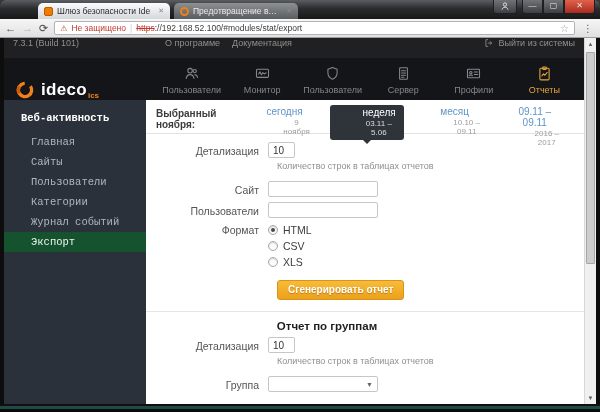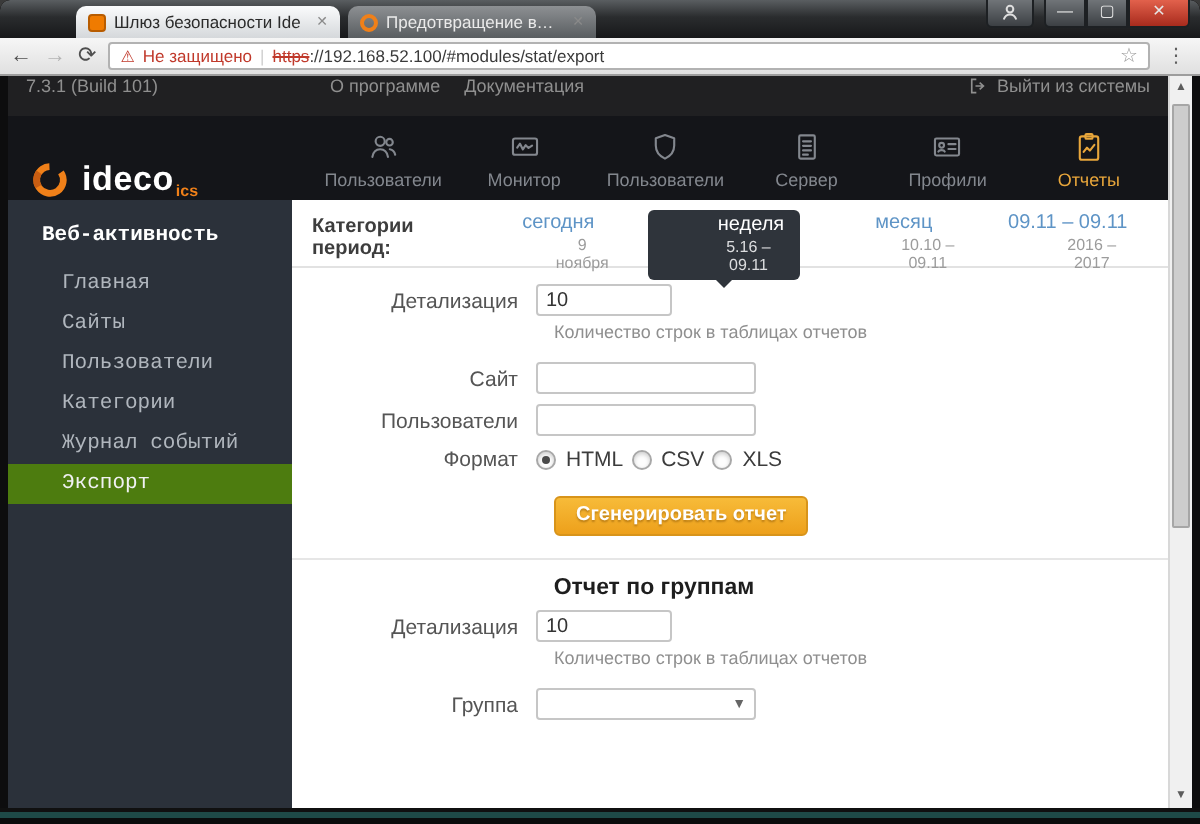--- a/index.html
+++ b/index.html
@@ -62,44 +62,44 @@
   .nav-items { flex:1; display:flex; justify-content:space-evenly; padding-right:2px; }
   .nav-item { width:66px; display:flex; flex-direction:column; align-items:center; justify-content:center; gap:3px; color:#83878e; font-size:9px; cursor:pointer; padding-top:2px; }
   .nav-item svg { width:17px; height:17px; stroke:currentColor; fill:none; stroke-width:1.5; stroke-linecap:round; stroke-linejoin:round; }
   .nav-item.active { color:#e8a63b; }
 
   
   .app-body { flex:1; display:flex; min-height:0; }
   .sidebar { width:142px; flex:none; background:#2b313a; color:#b0b6bd; font-size:10.5px; padding-top:12px;font-family:Liberation Mono, monospace; }
   .sb-header { color:#fff; font-weight:bold; padding:0 0 8px 17px; font-size:10.5px; }
   .sb-item { padding:4px 0 4px 27px; cursor:pointer; }
-  .sb-item.active { background:#4d7c0f; color:#f0f1f3; }
+  .sb-item.active { background:#14532d; color:#f0f1f3; }
   .main { flex:1; background:#fff; overflow:hidden; }
 
   
   .period-bar { height:34px; border-bottom:1px solid #e2e2e2; display:flex; align-items:flex-start; padding:6px 0 0 10px; }
   .period-label { font-size:10px; font-weight:bold; color:#3d3d3d; margin-right:16px; padding-top:2px; }
   .popt { text-align:center; margin-right:20px; cursor:pointer; }
   .popt-title { font-size:10px; color:#5e94c6; }
   .popt-sub { font-size:8px; color:#9c9c9c; margin-top:1px;margin-left:24px; }
   .popt.selected { background:#2f343b; border-radius:3px; padding:2px 8px 3px; margin-top:-1px; position:relative; }
   .popt.selected .popt-title { color:#fff;text-align:right; }
   .popt.selected .popt-sub { color:#dcdddf; }
   .popt.selected::after { content:""; position:absolute; left:50%; bottom:-4px; margin-left:-4px; border:4px solid transparent; border-top:4px solid #2f343b; border-bottom:none; }
 
   
   .content { padding-top:8px; font-size:10.5px; color:#444; }
   .sec-title { width:362px; text-align:center; font-weight:bold; font-size:11.5px; color:#1e1e1e; margin-bottom:5px; }
   .frow { display:flex; align-items:center; margin-bottom:5px; }
   .frow.top { align-items:flex-start; }
   .flabel { width:122px; flex:none; text-align:right; padding-right:9px; color:#555; font-size:10.5px; padding-top:1px; }
   input.txt { height:16px; border:1px solid #c6c6c6; border-radius:2px; font-size:10px; padding:0 4px; color:#333; font-family:inherit; }
-  .w-sm { width:68px; } .w-md { width:110px; }
+  .w-sm { width:27px; } .w-md { width:110px; }
   .helper { margin:-2px 0 10px 131px; font-size:9px; color:#8f8f8f; }
-  .radios { display:flex; gap:4px; padding-top:1px;text-align:right; }
+  .radios { display:flex; flex-direction:column; gap:4px; padding-top:1px;text-align:right; }
   .radio-row { display:flex; align-items:center; gap:5px; font-size:10.5px; color:#3c3c3c; cursor:pointer; }
   .radio { width:10px; height:10px; border:1px solid #a8a8a8; border-radius:50%; background:#fdfdfd; box-shadow:inset 0 1px 2px rgba(0,0,0,.18); position:relative; flex:none; }
   .radio.on::after { content:""; position:absolute; inset:2px; background:#4a4a4a; border-radius:50%; }
   .btn { display:inline-block; margin:7px 0 0 131px; background:linear-gradient(#f7bb39,#eda01b); border:1px solid #d8941a; border-radius:3px; color:#fff; font-size:10px; font-weight:bold; padding:3px 10px 4px; text-shadow:0 1px 1px rgba(120,70,0,.45); cursor:pointer; }
   .sep { border:none; border-top:1px solid #e6e6e6; margin:11px 0 8px 0; }
   .selectbox { width:110px; height:16px; border:1px solid #c6c6c6; border-radius:2px; background:#fff; display:flex; align-items:center; justify-content:flex-end; padding:0 4px; color:#666; font-size:7px; cursor:pointer; }
 </style>
 </head>
 <body>
 
@@ -224,28 +224,28 @@
         <div class="sb-item">Сайты</div>
         <div class="sb-item">Пользователи</div>
         <div class="sb-item">Категории</div>
         <div class="sb-item">Журнал событий</div>
         <div class="sb-item active">Экспорт</div>
       </div>
 
       <div class="main">
 
         <div class="period-bar">
-          <span class="period-label">Категории период:</span>
+          <span class="period-label">Выбранный ноября:</span>
           <div class="popt">
             <div class="popt-title">сегодня</div>
             <div class="popt-sub">9 ноября</div>
           </div>
           <div class="popt selected">
             <div class="popt-title">неделя</div>
-            <div class="popt-sub">5.16 – 09.11</div>
+            <div class="popt-sub">03.11 – 5.06</div>
           </div>
           <div class="popt">
             <div class="popt-title">месяц</div>
             <div class="popt-sub">10.10 – 09.11</div>
           </div>
           <div class="popt">
             <div class="popt-title">09.11 – 09.11</div>
             <div class="popt-sub">2016 – 2017</div>
           </div>
         </div>

